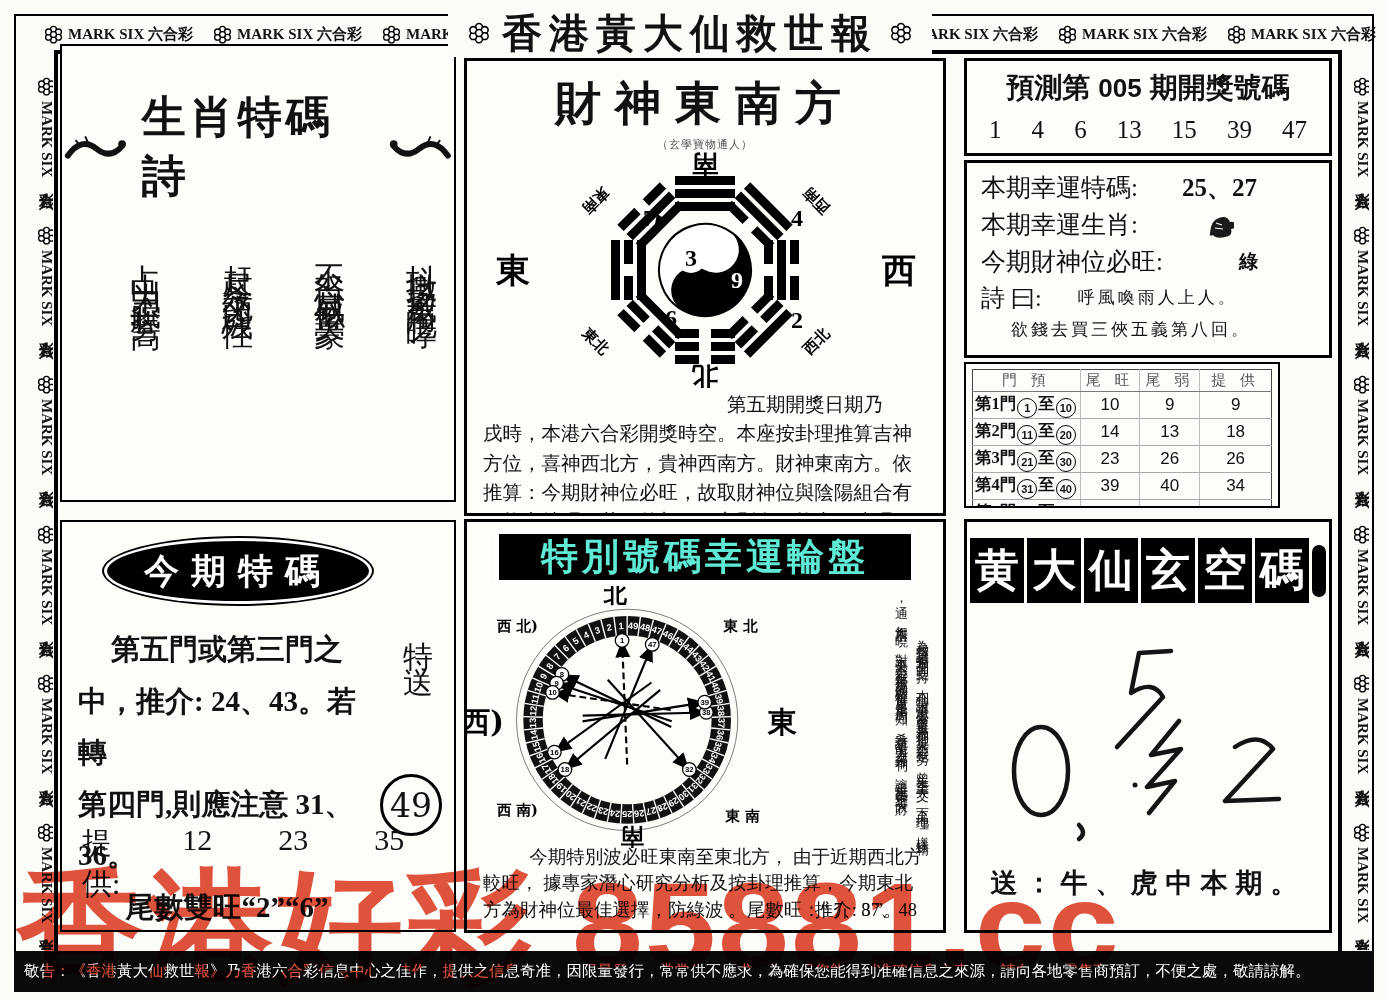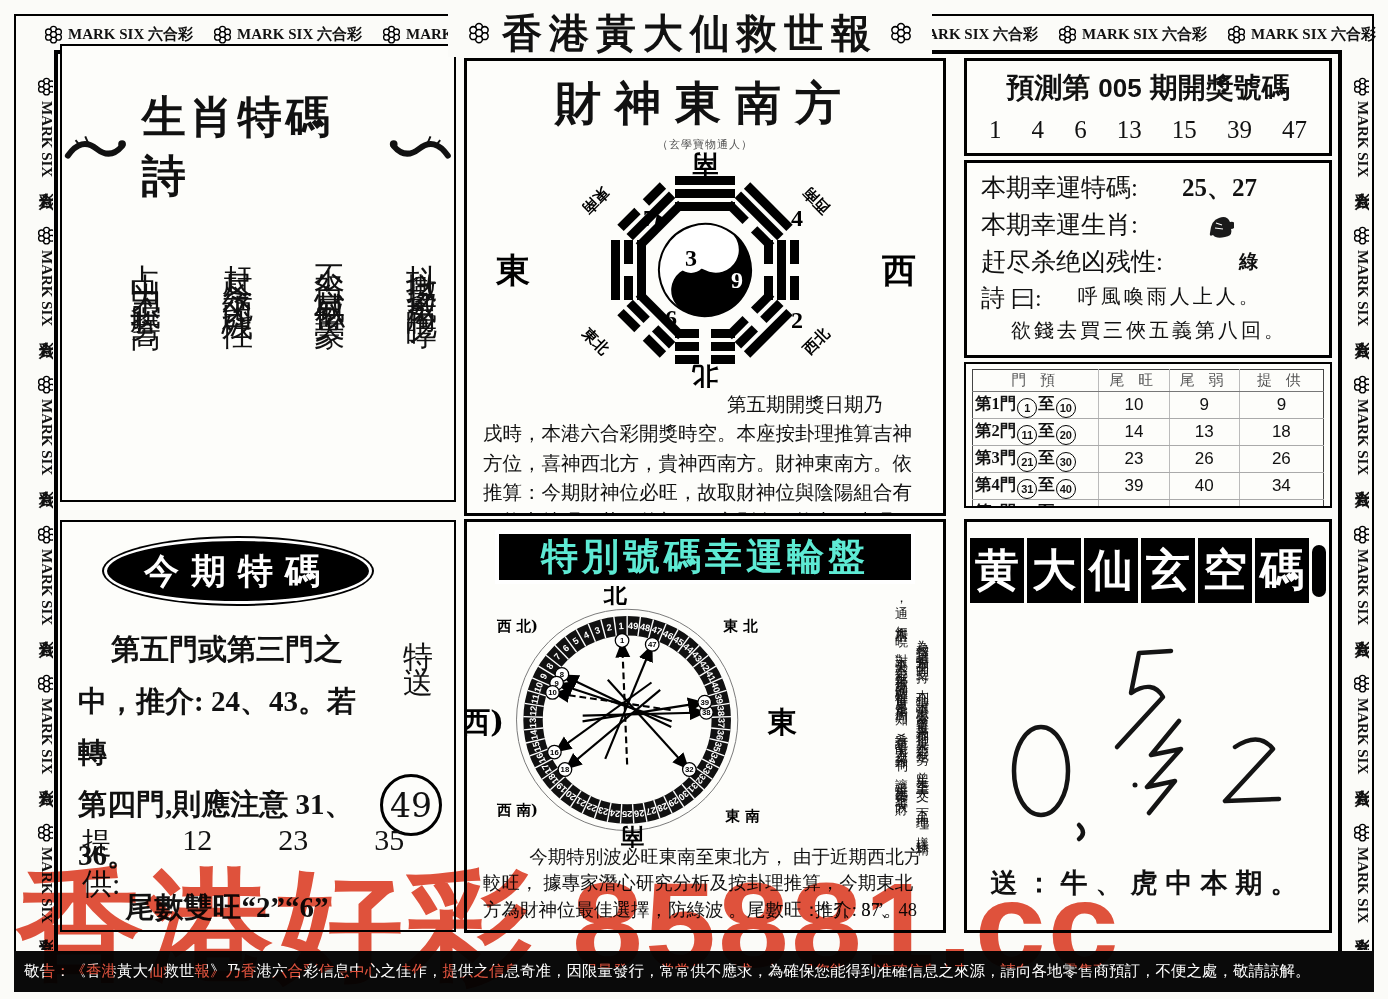--- a/index.html
+++ b/index.html
@@ -56,22 +56,22 @@
   .tuijie{text-align:right;margin-top:-26px;padding-right:26px;font-size:18.5px;}
   
   #boxA{left:964px;top:58px;width:368px;height:98px;}
   .fc-title{display:flex;justify-content:center;align-items:baseline;gap:8px;margin-top:8px;
             font-size:28px;font-weight:700;}
   .fc-nums{display:flex;justify-content:space-between;padding:0 22px;margin-top:9px;font-size:25px;}
   #boxB{left:964px;top:160px;width:368px;height:198px;}
   .lk{padding:10px 14px 0;}
   .lk .row{display:flex;align-items:center;font-size:25px;margin-bottom:7px;line-height:1.2;}
   .lk .val{margin-left:44px;font-weight:700;}
-  .lk .poemline{font-size:20px;letter-spacing:3px;font-family:Liberation Mono, monospace;}
-  #boxC{left:964px;top:362px;width:368px;height:146px;border-width:2px;padding:5px 6px;}
+  .lk .poemline{font-size:17px;letter-spacing:3px;}
+  #boxC{left:964px;top:362px;width:316px;height:146px;border-width:2px;padding:5px 6px;}
   table{width:100%;border-collapse:collapse;border:1.5px solid #444;}
   th{font-size:15px;color:#555;font-weight:400;letter-spacing:5px;border-bottom:1px solid #777;padding:1px 0;}
   td{font-size:17px;text-align:center;padding:0.5px 0;border-bottom:1px solid #aaa;font-family:"Liberation Sans",sans-serif;}
   tr:last-child td{border-bottom:none;}
   td+td,th+th{border-left:1px solid #bbb;}
   td.gate{font-family:"Liberation Serif",serif;font-size:16.5px;font-weight:700;text-align:left;padding-left:2px;white-space:nowrap;}
   .cnum{display:inline-flex;width:18px;height:18px;border:1.3px solid #000;border-radius:50%;align-items:center;
         justify-content:center;font-size:11px;font-weight:700;margin:0 1px;vertical-align:-3px;font-family:"Liberation Sans",sans-serif;}
   #boxD{left:964px;top:519px;width:368px;height:414px;}
   .xk-banner{margin:16px auto 0;display:flex;gap:3px;justify-content:center;align-items:center;}
@@ -712,21 +712,21 @@
       <span class="val">25、27</span>
       </div>
     <div class="row">
         <span>本期幸運生肖:</span>
       <svg width="30" height="28" viewBox="0 0 30 28" style="margin-left:66px">
         <path d="M6,22 q1,-13 9,-15 q8,-3 11,4 q5,-1 5,3 q0,4 -4,4 q2,7 -6,8 q-9,2 -12,-2 q-4,2 -3,-2 z" fill="#1a1a1a"></path>
         <path d="M12,12 l6,2 M11,17 l8,1" stroke="#fff" stroke-width="1.2"></path>
       </svg>
       </div>
     <div class="row">
-        <span>赶尽杀绝凶残性:</span>
+        <span>今期財神位必旺:</span>
       <span style="margin-left:76px;font-size:19px;font-weight:700">綠</span>
       </div>
     <div class="row" style="font-size:24px">
         <span>詩 曰:</span>
       <span class="poemline" style="margin-left:36px">呼風喚雨人上人。</span>
       </div>
     <div class="row" style="padding-left:30px">
         <span class="poemline">欲錢去買三俠五義第八回。</span>
       </div>
   </div>

